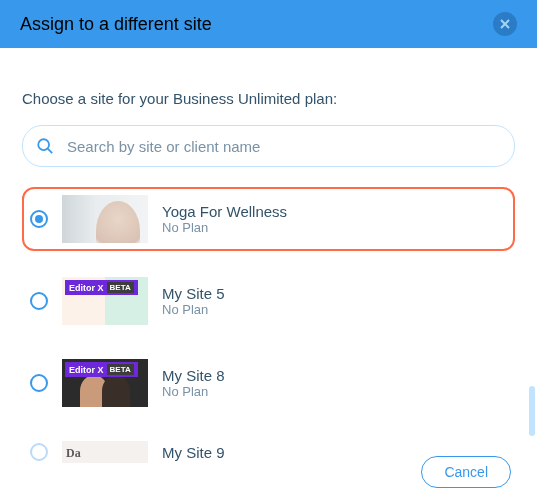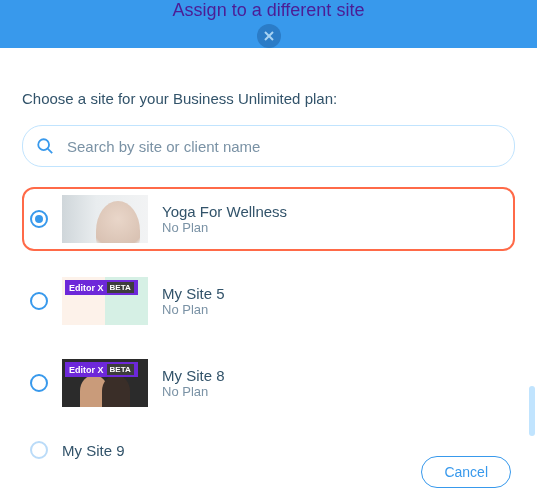--- a/index.html
+++ b/index.html
@@ -1,18 +1,18 @@
 <!DOCTYPE html>
 <html><head>
 <meta charset="utf-8">
 <style>
   * { box-sizing: border-box; margin: 0; padding: 0; }
   html, body { width: 537px; height: 500px; font-family: -apple-system, BlinkMacSystemFont, "Segoe UI", Helvetica, Arial, sans-serif; background: #fff; }
   .modal { width: 537px; height: 500px; display: flex; flex-direction: column; position: relative; }
-  .header { background: #3899ec; color: #4c1d95; height: 48px; display: flex; align-items: center; padding: 0 20px; justify-content: space-between; flex-direction: column; }
+  .header { background: #3899ec; color: #000000; height: 48px; display: flex; align-items: center; padding: 0 20px; justify-content: space-between; }
   .header-title { font-size: 18px; font-weight: 400; }
   .close-btn { width: 24px; height: 24px; border-radius: 50%; background: #2b7cc7; display: flex; align-items: center; justify-content: center; cursor: pointer; }
   .close-btn svg { width: 10px; height: 10px; stroke: #a8d3f3; stroke-width: 2; }
   .body { padding: 24px 22px 0 22px; flex: 1; overflow: hidden; position: relative; margin-top: 18px; }
   .prompt { color: #32536a; font-size: 15px; margin-bottom: 18px; }
   .search-wrap { position: relative; margin-bottom: 20px; }
   .search-input { width: 100%; height: 42px; border: 1px solid #c1e4fe; border-radius: 20px; padding: 0 16px 0 44px; font-size: 15px; color: #32536a; outline: none; }
   .search-input::placeholder { color: #7a92a5; }
   .search-icon { position: absolute; left: 14px; top: 50%; transform: translateY(-50%); width: 18px; height: 18px; }
   .search-icon svg { stroke: #3899ec; stroke-width: 2; fill: none; }
@@ -107,20 +107,23 @@
           </div>
         </div>
         <div class="site-info">
           <div class="site-name">My Site 8</div>
           <div class="site-plan">No Plan</div>
         </div>
       </div>
 
       <div class="site-row" style="padding-bottom:0">
         <div class="radio" style="opacity:0.35"></div>
+        <div class="thumb site9" style="height:22px">
+            <span>Da</span>
+          </div>
         <div class="site-info">
           <div class="site-name">My Site 9</div>
         </div>
       </div>
 
     </div>
 
     <div class="scroll-track"></div>
   </div>
 

